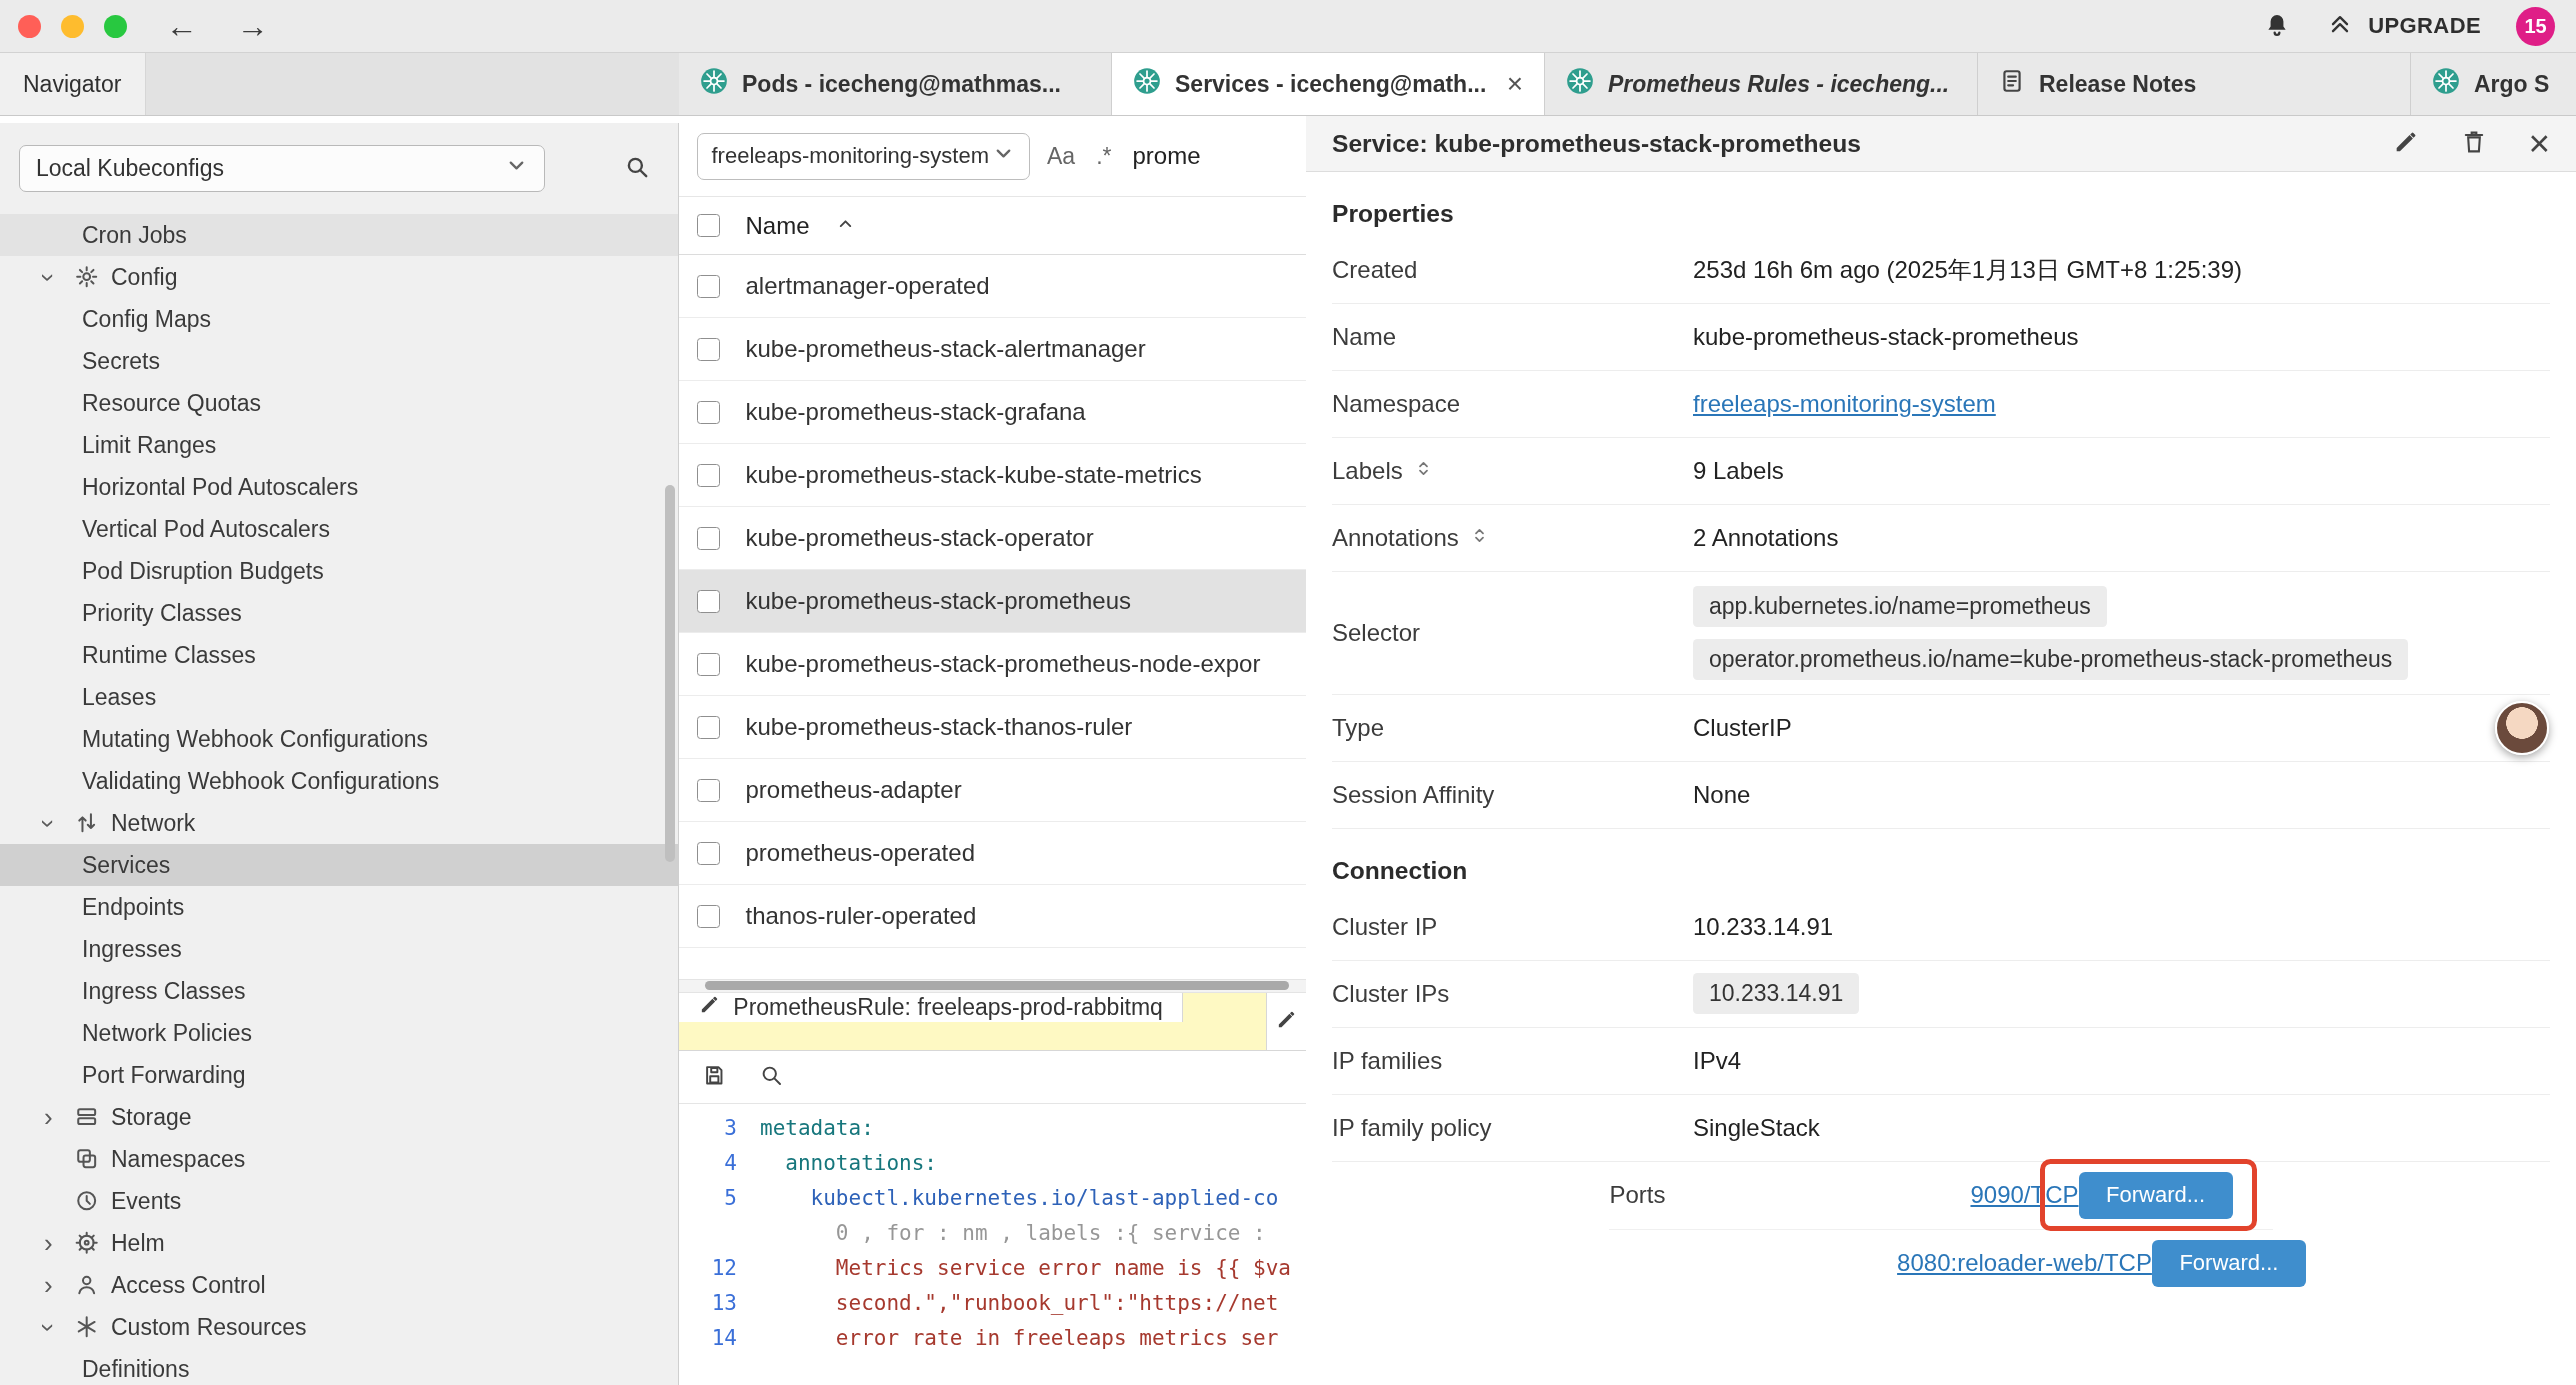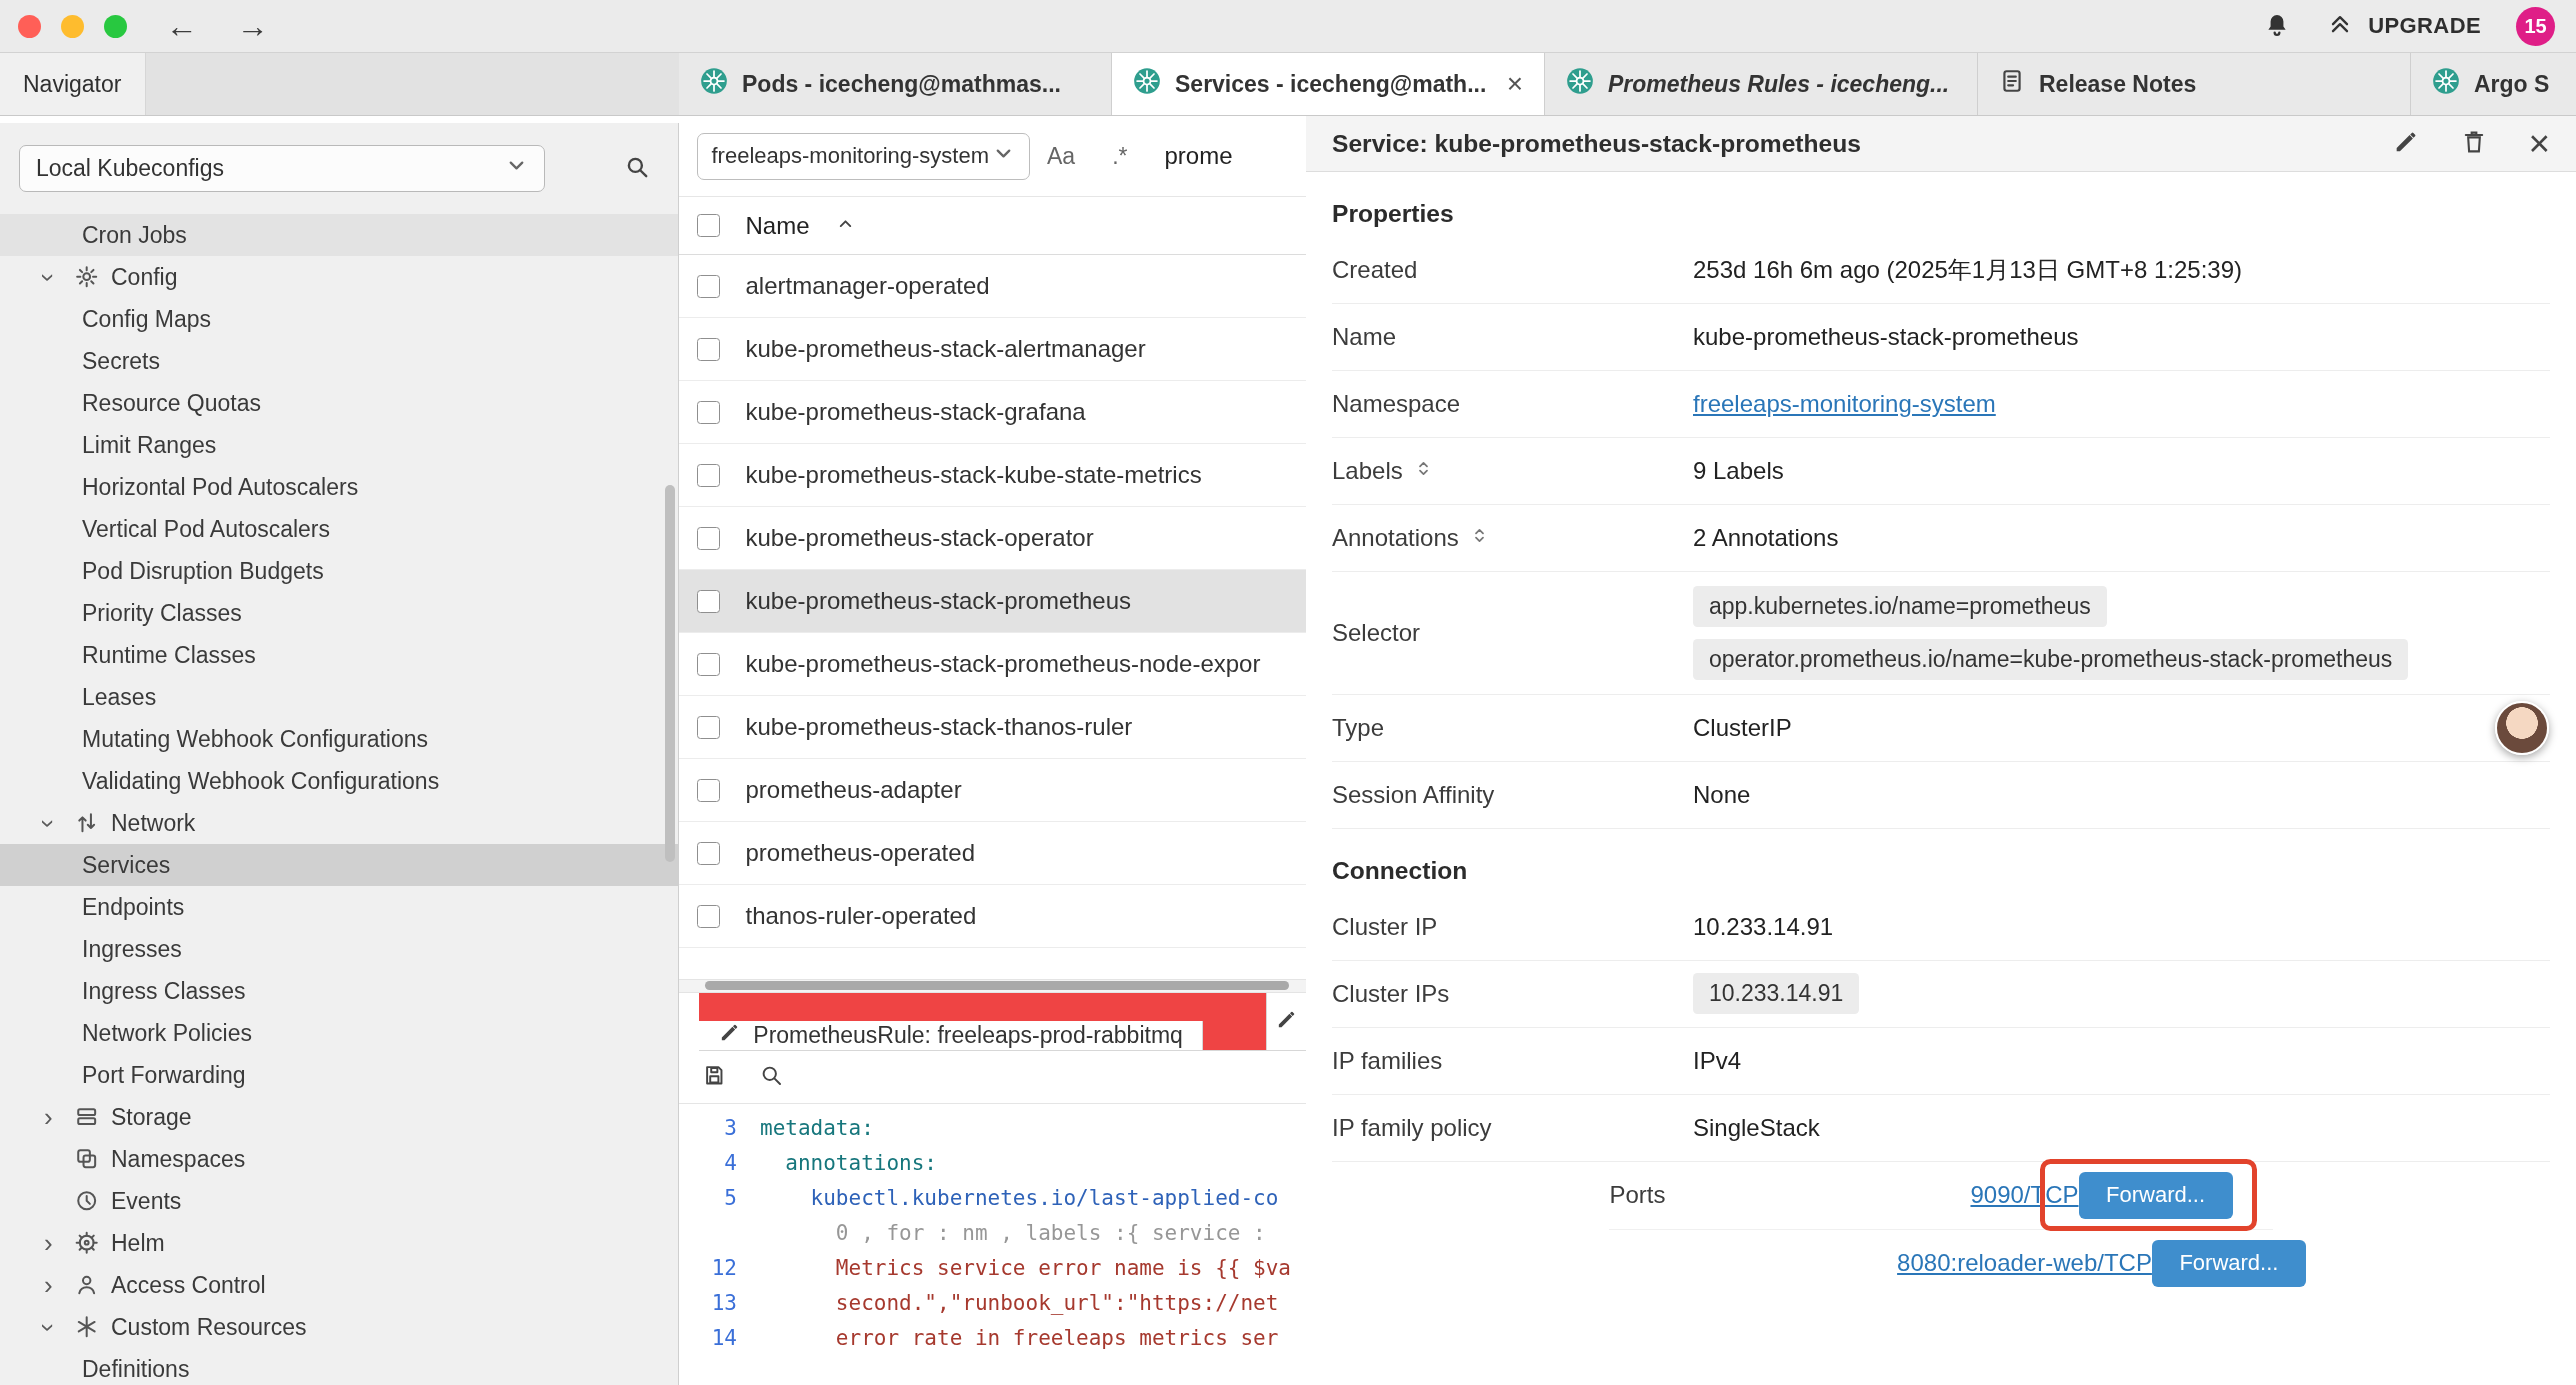--- a/index.html
+++ b/index.html
@@ -49,31 +49,31 @@
   .g.exp{transform:rotate(90deg);}
   .ico{width:37px;flex:0 0 auto;display:flex;align-items:center;}
   .ico svg{width:25.4px;height:25.4px;fill:none;stroke:#555;stroke-width:1.9;stroke-linecap:round;stroke-linejoin:round;}
   .sb-thumb{position:absolute;right:2.6px;top:362px;width:10.5px;height:377px;background:#bfbfbf;border-radius:5.3px;}
 
   
   .listpanel{position:absolute;left:679px;top:116px;width:628px;height:1270px;background:#fff;border-right:0.9px solid #c9c9c9;box-sizing:border-box;display:flex;flex-direction:column;overflow:hidden;}
   .lp-toolbar{height:81px;flex:0 0 auto;display:flex;align-items:center;padding:0 17.5px;border-bottom:0.9px solid #e6e6e6;gap:17.5px;box-sizing:border-box;}
   .ns-select{width:333px;height:47px;border:0.9px solid #bdbdbd;border-radius:7px;display:flex;align-items:center;padding:0 14px;font-size:22px;color:#333;box-sizing:border-box;white-space:nowrap;overflow:hidden;flex:0 0 auto;}
   .ns-select .chev-down{margin-left:auto;}
-  .search-opts{display:flex;align-items:center;gap:37px;font-size:23px;color:#666;}
+  .search-opts{display:flex;align-items:center;gap:21px;font-size:23px;color:#666;}
   .search-query{color:#222;font-size:24px;}
   .lp-header{height:58px;flex:0 0 auto;display:flex;align-items:center;padding:0 17.5px;border-bottom:0.9px solid #dcdcdc;font-size:24px;color:#222;gap:26px;box-sizing:border-box;}
   .sort-caret svg{width:19px;height:19px;fill:none;stroke:#444;stroke-width:2.4;stroke-linecap:round;stroke-linejoin:round;}
   .cbx{width:23px;height:23px;border:1.8px solid #8f8f8f;border-radius:3.5px;flex:0 0 auto;box-sizing:border-box;background:#fff;}
   .lp-row{height:63px;flex:0 0 auto;display:flex;align-items:center;padding:0 17.5px;gap:26px;border-bottom:0.9px solid #ececec;font-size:24px;color:#333;white-space:nowrap;overflow:hidden;box-sizing:border-box;}
   .lp-row.sel{background:#e2e2e2;}
   .lp-spacer{flex:1 1 auto;}
   .h-scroll{height:14px;flex:0 0 auto;background:#f3f3f3;border-top:0.9px solid #e4e4e4;border-bottom:0.9px solid #e4e4e4;position:relative;box-sizing:border-box;}
   .h-thumb{position:absolute;left:26px;top:1.8px;height:8.8px;width:584px;background:#a9a9a9;border-radius:4.4px;}
-  .dock-tabs{height:58px;flex:0 0 auto;background:#ef4444;border-bottom:0.9px solid #d7d7d7;display:flex;align-items:flex-end;position:relative;box-sizing:border-box;margin-left:20px;}
+  .dock-tabs{height:58px;flex:0 0 auto;background:#fef9c3;border-bottom:0.9px solid #d7d7d7;display:flex;align-items:flex-start;position:relative;box-sizing:border-box;}
   .dock-tab{background:#fff;border-right:0.9px solid #d7d7d7;display:flex;align-items:center;gap:12.3px;padding:0 19px;font-size:23px;color:#333;white-space:nowrap;}
   .dock-tab-sliver{position:absolute;right:0;top:0;bottom:0;width:39px;background:#fff;border-left:0.9px solid #d7d7d7;display:flex;align-items:center;justify-content:center;}
   .pencil svg{width:23px;height:23px;}
   .dock-toolbar{height:53px;flex:0 0 auto;display:flex;align-items:center;gap:32px;padding:0 23px;border-bottom:0.9px solid #e5e5e5;box-sizing:border-box;}
   .tool svg{width:24.6px;height:24.6px;fill:none;stroke:#444;stroke-width:1.9;stroke-linecap:round;stroke-linejoin:round;}
   .editor{flex:1 1 auto;font-family:"DejaVu Sans Mono",monospace;font-size:21px;padding-top:7px;overflow:hidden;}
   .cl{display:flex;height:35px;align-items:center;}
   .ln{width:81px;flex:0 0 auto;text-align:right;padding-right:23px;color:#3a6fd8;box-sizing:border-box;}
   .lt{white-space:pre;}
   .lt.key{color:#16767c;}

